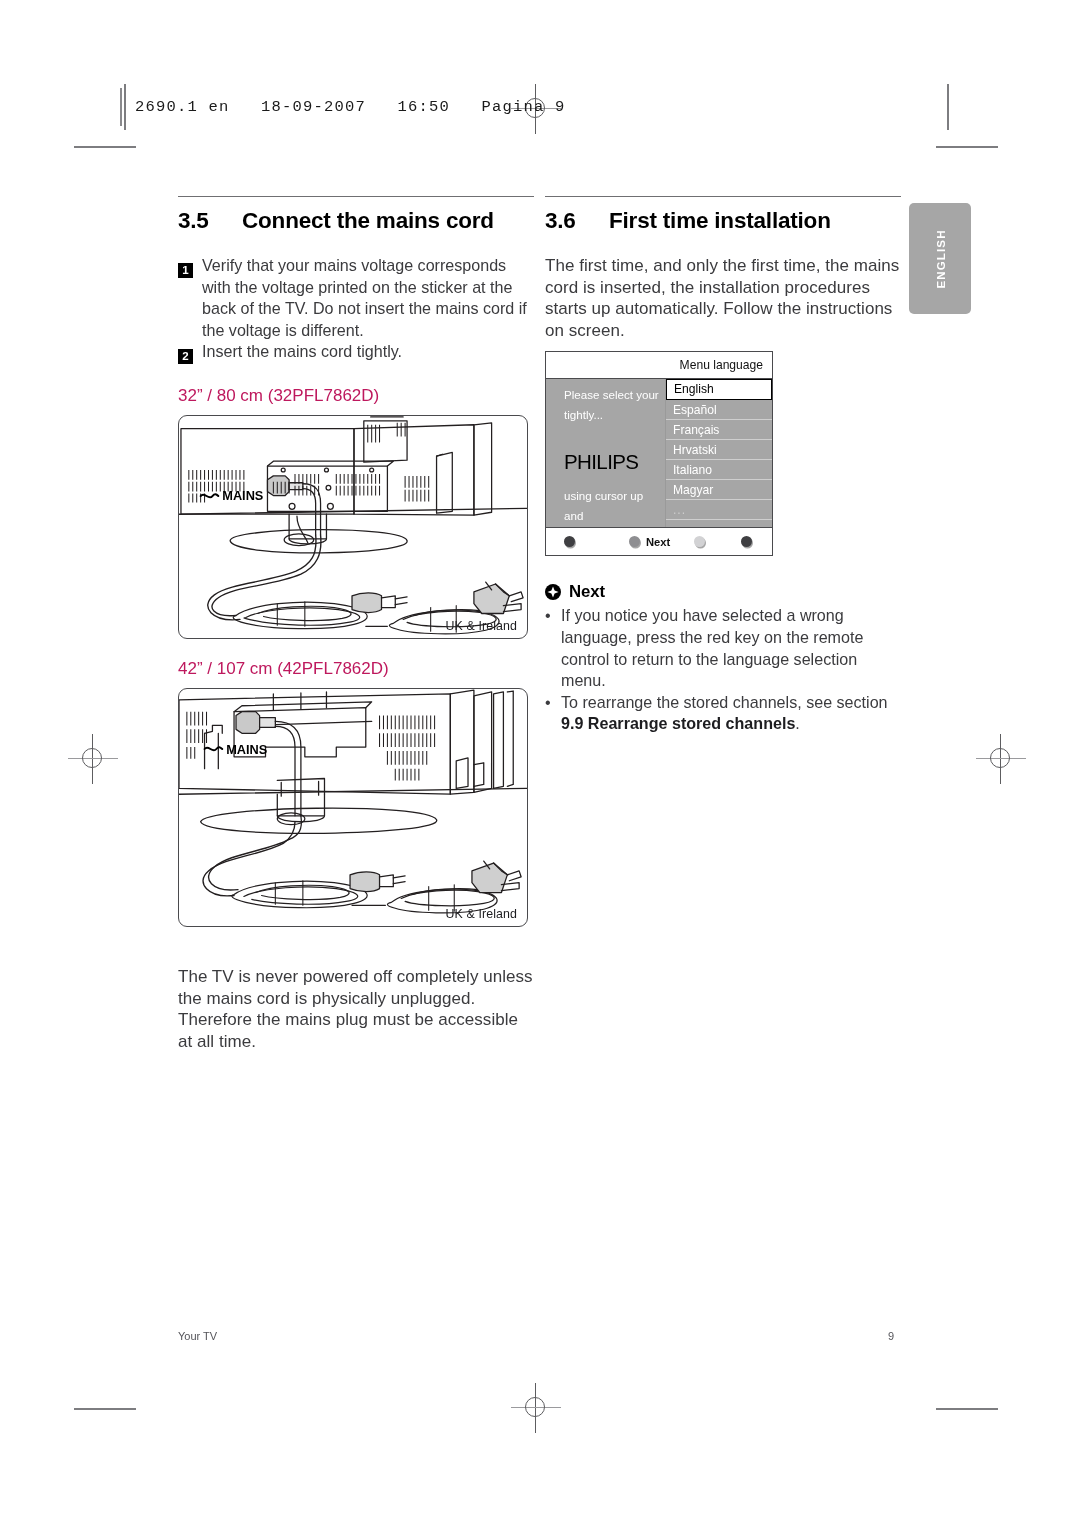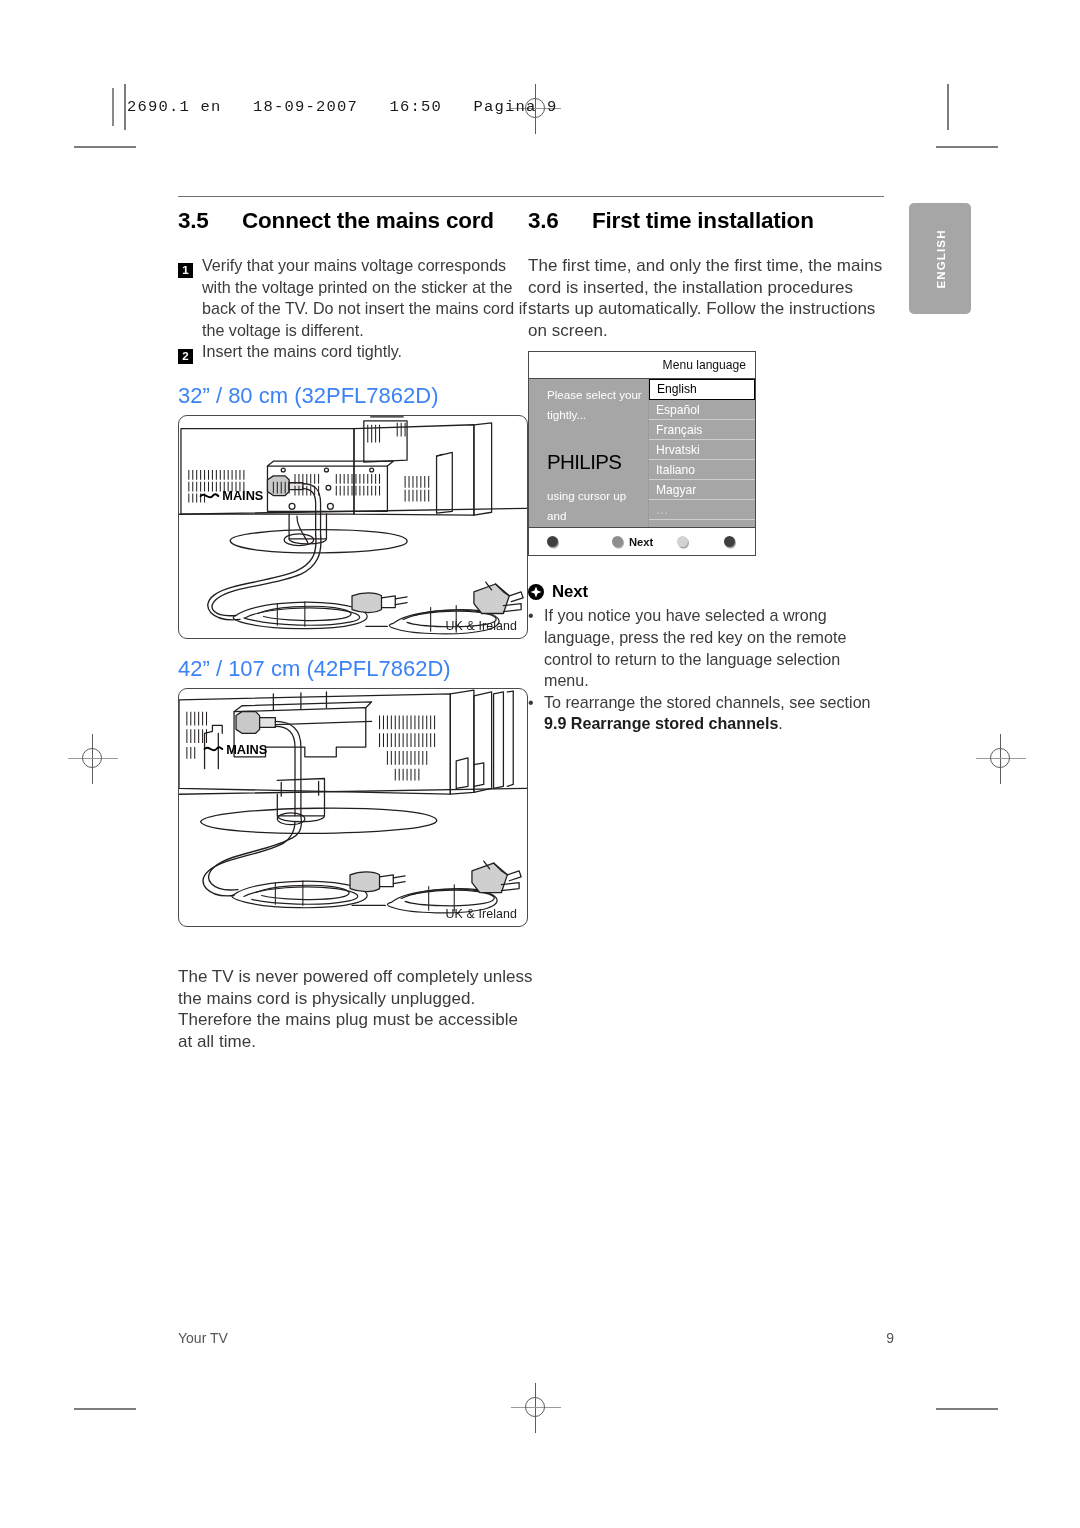--- a/index.html
+++ b/index.html
@@ -23,21 +23,21 @@
     position: absolute; left: 12px; top: 12px;
     width: 20px; height: 20px; border: 1px solid #5d5d60;
     border-radius: 50%; box-sizing: border-box;
   }
   .reg-mark .vl { position: absolute; left: 22px; top: -2px; width: 1px; height: 50px; background: #5d5d60; }
   .reg-mark .hl { position: absolute; top: 22px; left: -2px; height: 1px; width: 50px; background: #9a9a9d; }
 
   
   .prepress-bar {
     position: absolute;
-    left: 112px; top: 88px;
+    left: 120px; top: 88px;
     height: 38px;
     display: flex; align-items: center;
   }
   .prepress-rule {
     width: 2px; height: 38px; background: #8a8a8d; margin-right: 13px;
   }
   .prepress-text {
     font-family: "Liberation Mono", "DejaVu Sans Mono", monospace;
     font-size: 15.5px;
     letter-spacing: 1.2px;
@@ -48,21 +48,21 @@
   
   .page {
     position: absolute;
     left: 0; top: 0; width: 1080px; height: 1528px;
   }
   .col {
     position: absolute;
     width: 356px;
   }
   .col-left  { left: 178px; top: 196px; }
-  .col-right { left: 528px; top: 196px; }
+  .col-right { left: 545px; top: 196px; }
 
   .sec-rule {
     height: 1px; background: #6f6f72; width: 100%;
     margin-bottom: 11px;
   }
   .sec-head {
     font-size: 22.5px;
     font-weight: bold;
     letter-spacing: -0.2px;
     color: #000;
@@ -95,23 +95,23 @@
     display: inline-block;
     width: 15px; height: 15px;
     background: #000; color: #fff;
     font-size: 11.5px; font-weight: bold;
     line-height: 15px; text-align: center;
     font-family: "Liberation Sans", sans-serif;
   }
   .step-txt { flex: 1 1 auto; }
 
   .model-label {
-    font-size: 22px;
+    font-size: 17px;
     line-height: 22px;
-    color: #3b82f6;
+    color: #be185d;
     margin-top: 19px;
     margin-bottom: 8px;
   }
 
   
   .fig {
     position: relative;
     width: 350px;
     border: 1px solid #4a4a4d;
     border-radius: 9px;
@@ -254,21 +254,21 @@
     letter-spacing: 1.1px;
     color: #ffffff;
   }
 
   
   .footer {
     position: absolute;
     left: 178px; top: 1330px;
     width: 716px;
     display: flex; justify-content: space-between;
-    font-size: 14px;
+    font-size: 11px;
     color: #55555a;
   }
 </style>
 </head>
 <body>
 
 <div class="page">
 
   <div class="crop-line" style="left:124px;top:84px;width:2px;height:46px;"></div>
   <div class="crop-line" style="left:74px;top:146px;width:62px;height:2px;"></div>

